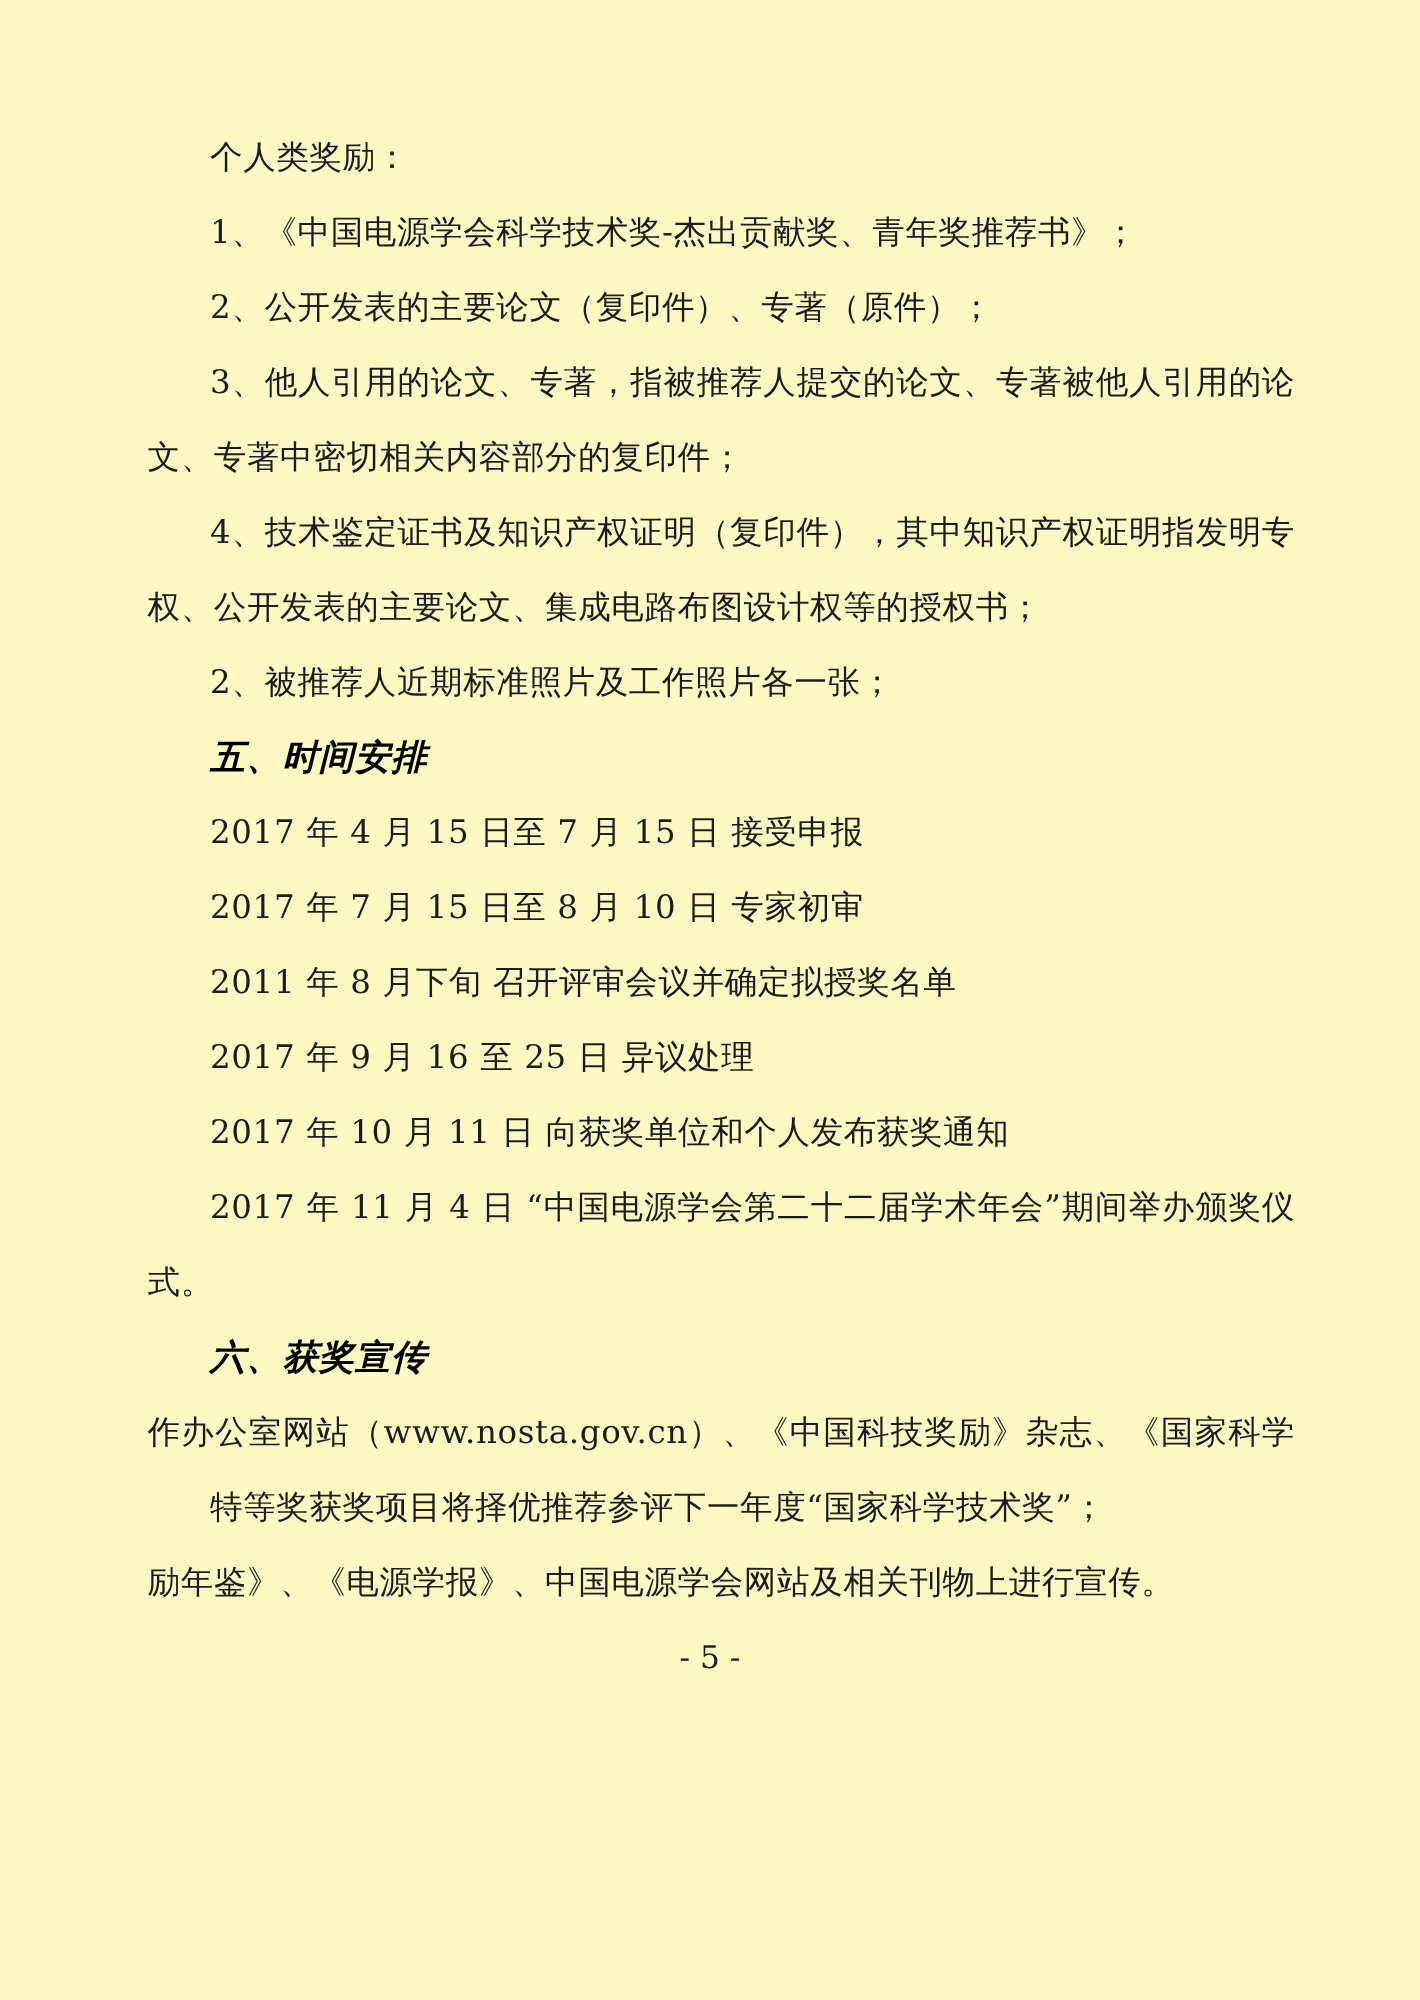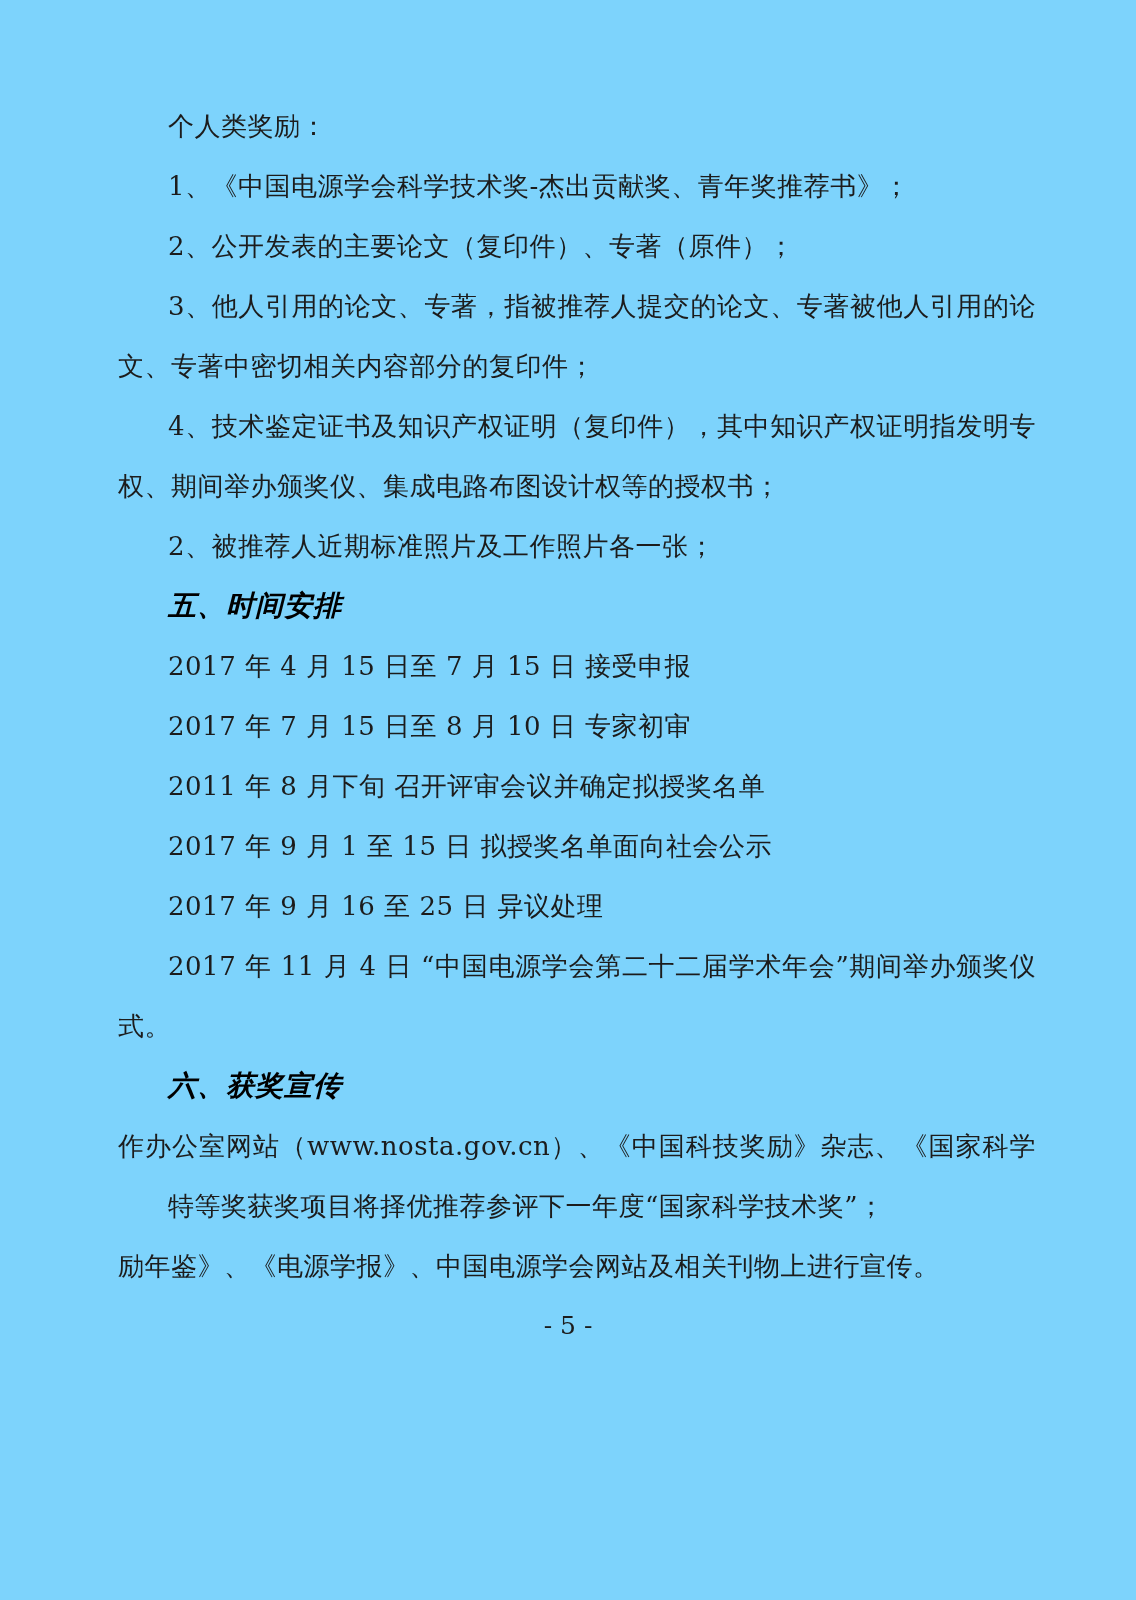--- a/index.html
+++ b/index.html
@@ -4,21 +4,21 @@
 <style>
   html, body {
     margin: 0;
     padding: 0;
     background: #ffffff;
   }
   .page {
     position: relative;
     width: 1136px;
     height: 1600px;
-    background: #7dd3fc;
+    background: #fef9c3;
     color: #1c1c1c;
     font-family: "DejaVu Serif", "Liberation Serif", serif;
     overflow: hidden;
   }
   .content {
     padding: 96px 100px 0 118px;
   }
   .line {
     height: 60px;
     line-height: 60px;
@@ -58,30 +58,30 @@
 <div class="page">
   <div class="content">
 
     <div class="line indent">个人类奖励：</div>
 
     <div class="line indent">1、《中国电源学会科学技术奖-杰出贡献奖、青年奖推荐书》；</div>
     <div class="line indent">2、公开发表的主要论文（复印件）、专著（原件）；</div>
     <div class="line indent jfull">3、他人引用的论文、专著，指被推荐人提交的论文、专著被他人引用的论</div>
     <div class="line">文、专著中密切相关内容部分的复印件；</div>
     <div class="line indent jfull">4、技术鉴定证书及知识产权证明（复印件），其中知识产权证明指发明专利</div>
-    <div class="line">权、期间举办颁奖仪、集成电路布图设计权等的授权书；</div>
+    <div class="line">权、公开发表的主要论文、集成电路布图设计权等的授权书；</div>
     <div class="line indent">2、被推荐人近期标准照片及工作照片各一张；</div>
 
     <div class="line indent heading">五、时间安排</div>
 
     <div class="line indent">2017 年 4 月 15 日至 7 月 15 日  接受申报</div>
     <div class="line indent">2017 年 7 月 15 日至 8 月 10 日  专家初审</div>
     <div class="line indent">2011 年 8 月下旬  召开评审会议并确定拟授奖名单</div>
-    <div class="line indent">2017 年 9 月 1 至 15 日  拟授奖名单面向社会公示</div>
     <div class="line indent">2017 年 9 月 16 至 25 日  异议处理</div>
+    <div class="line indent">2017 年 10 月 11 日  向获奖单位和个人发布获奖通知</div>
     <div class="line indent jfull">2017 年 11 月 4 日  “中国电源学会第二十二届学术年会”期间举办颁奖仪</div>
     <div class="line">式。</div>
 
     <div class="line indent heading">六、获奖宣传</div>
 
     <div class="line jfull">作办公室网站（www.nosta.gov.cn）、《中国科技奖励》杂志、《国家科学技术奖</div>
     <div class="line indent">特等奖获奖项目将择优推荐参评下一年度“国家科学技术奖”；</div>
     <div class="line">励年鉴》、《电源学报》、中国电源学会网站及相关刊物上进行宣传。</div>
 
   </div>

